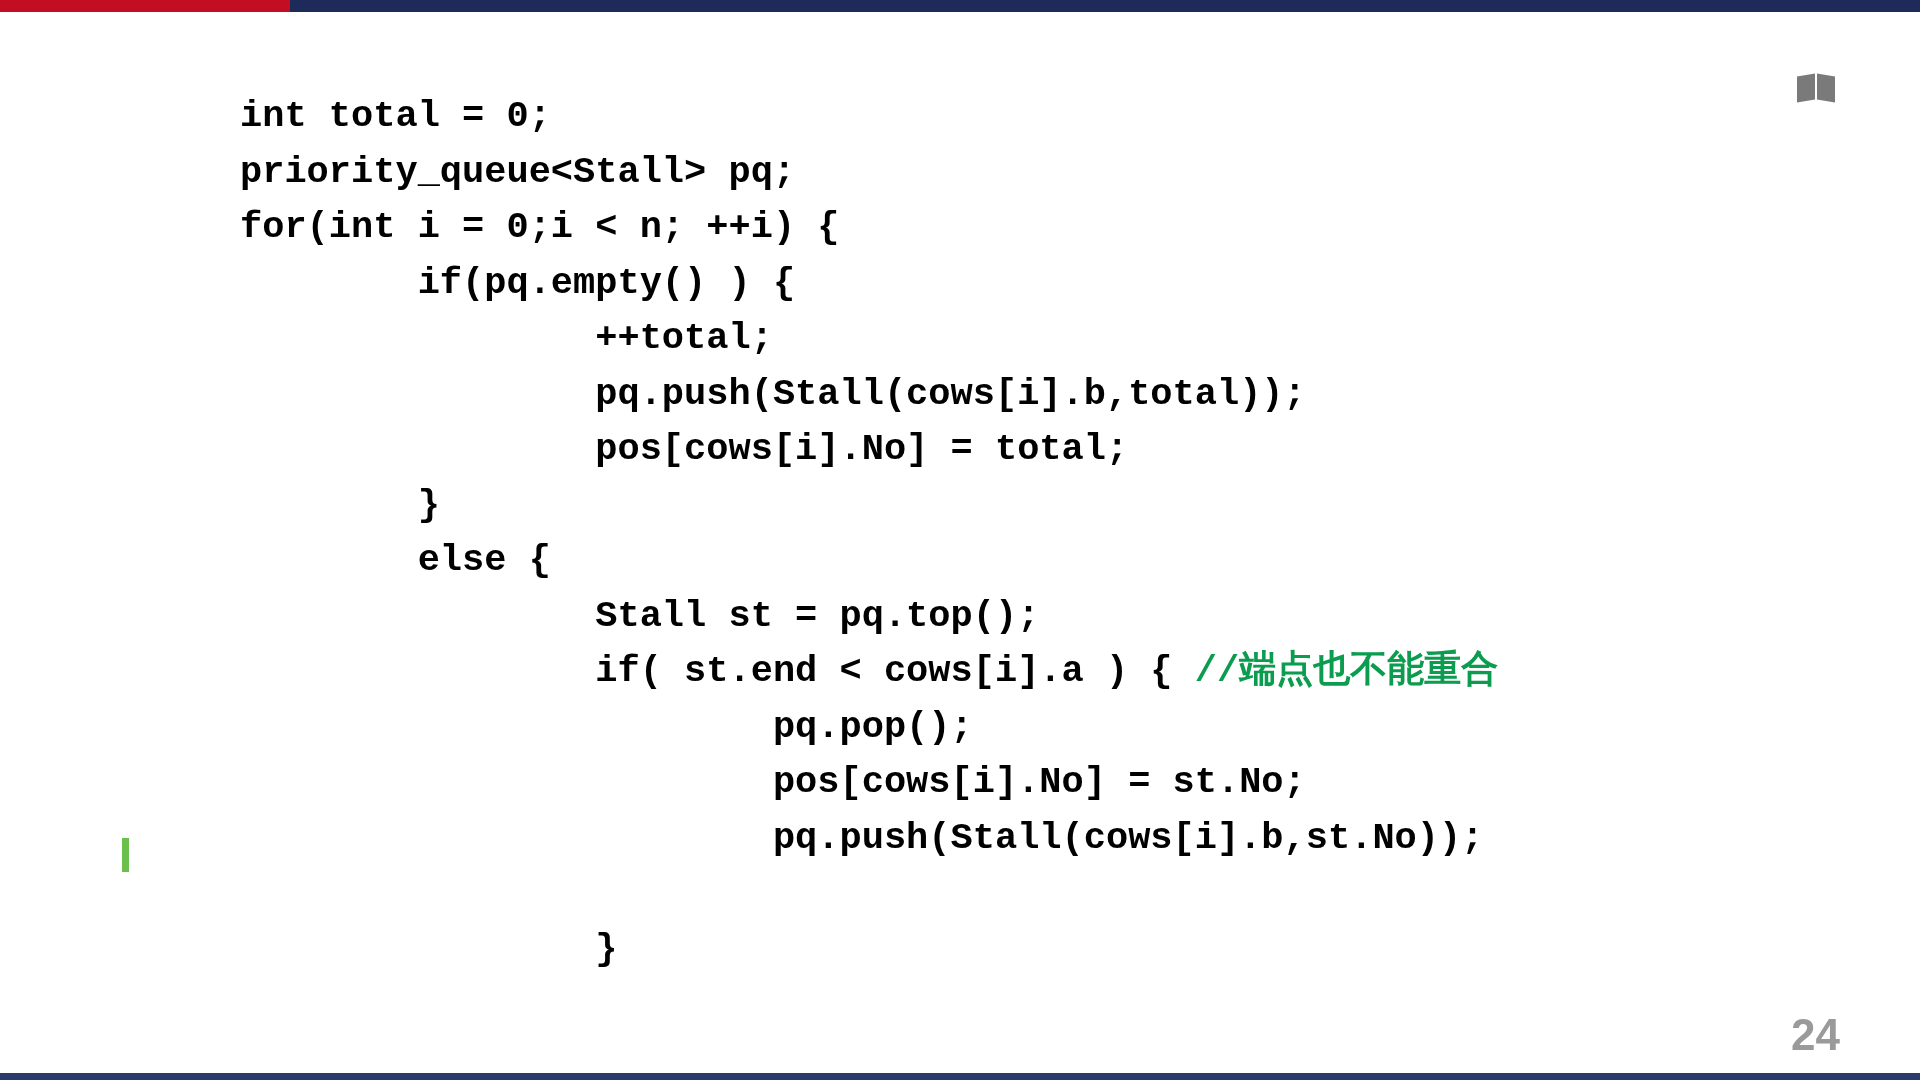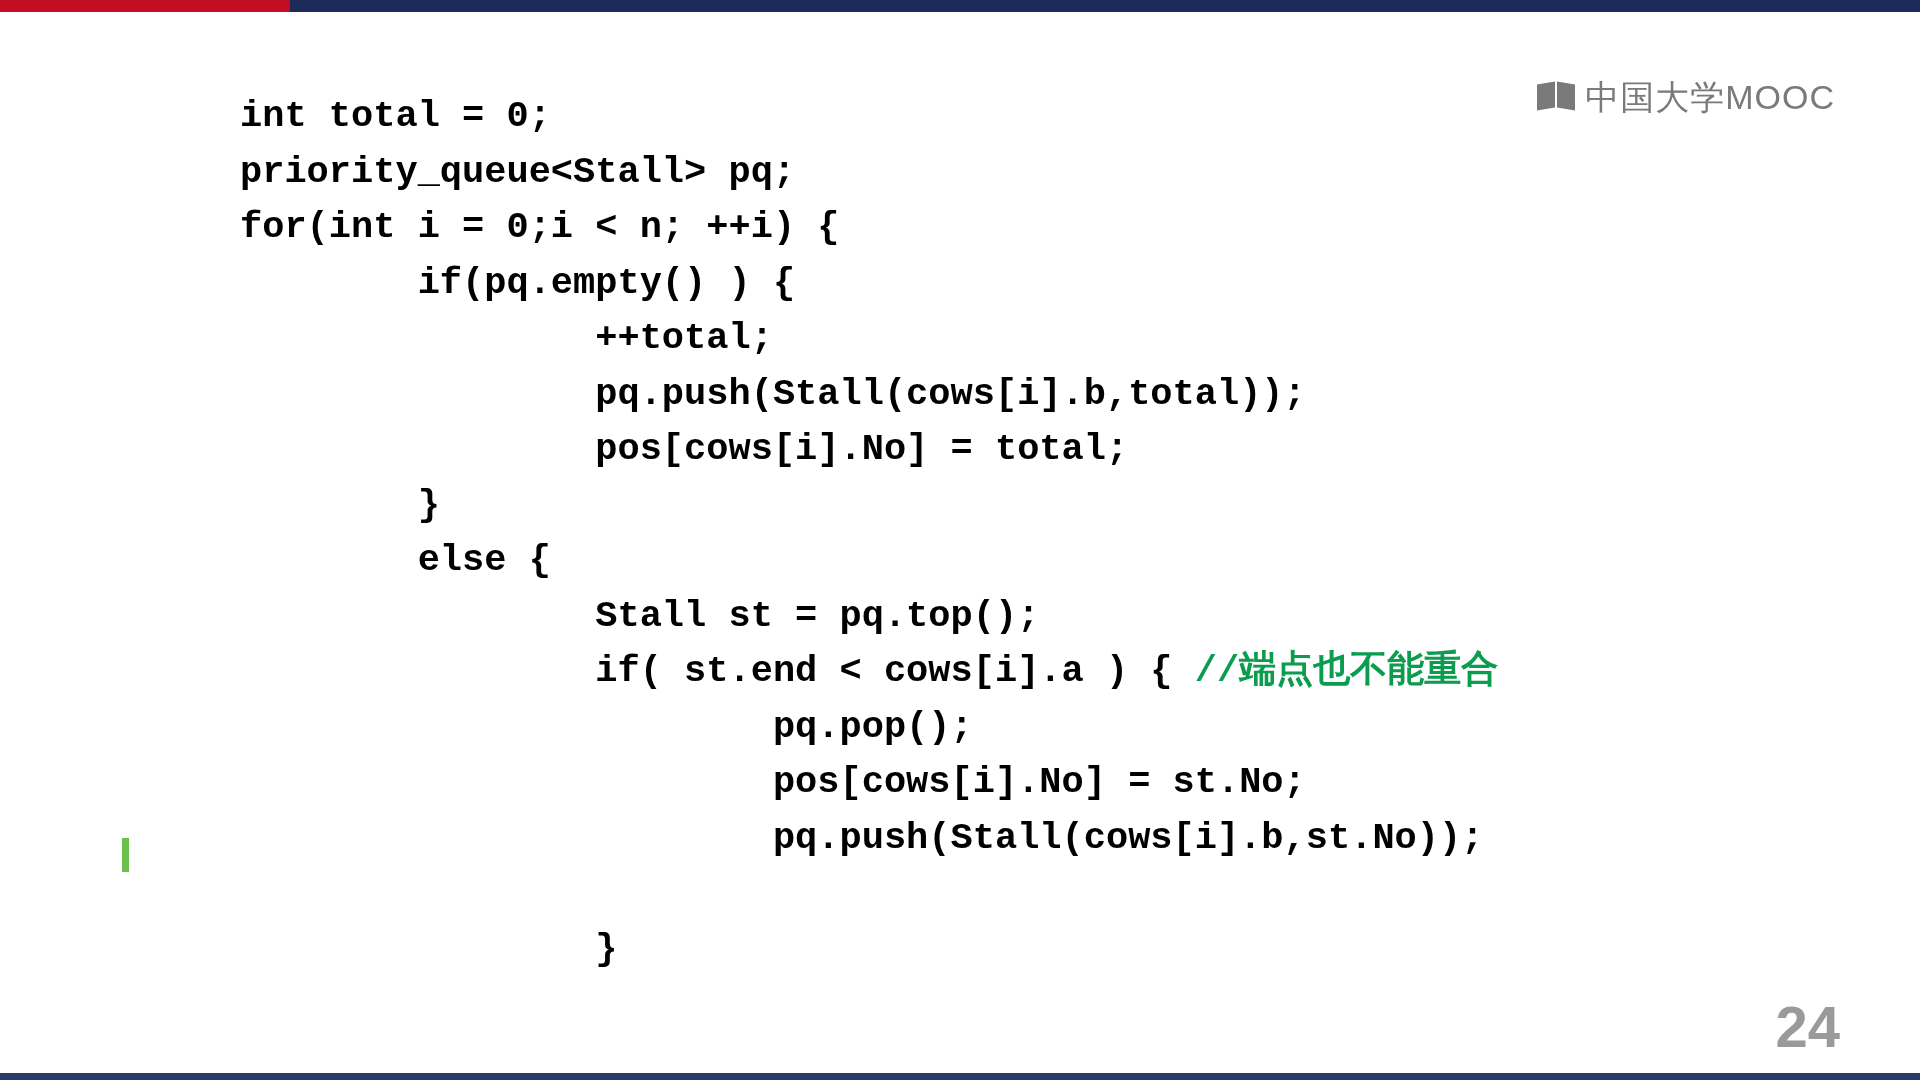--- a/index.html
+++ b/index.html
@@ -94,21 +94,21 @@
       top: 838px;
       width: 7px;
       height: 34px;
       background: #6bc04b;
     }
     .page-number {
       position: absolute;
       bottom: 20px;
       right: 80px;
       font-family: Arial, sans-serif;
-      font-size: 58px;
+      font-size: 44px;
       font-weight: bold;
       color: #9a9a9a;
     }
     .bottom-bar {
       position: absolute;
       bottom: 0;
       left: 0;
       width: 100%;
       height: 7px;
       background: #2a3a6a;
@@ -117,21 +117,20 @@
 </head>
 <body>
 
 <div class="top-bar">
   <div class="top-bar-red"></div>
   <div class="top-bar-navy"></div>
 </div>
 
 <div class="logo">
   <div class="logo-icon"></div>
-  <span class="logo-text">中国大学MOOC</span>
 </div>
 
 <div class="code-block"><span>int total = 0;</span>
 <span>priority_queue&lt;Stall&gt; pq;</span>
 <span>for(int i = 0;i &lt; n; ++i) {</span>
 <span>        if(pq.empty() ) {</span>
 <span>                ++total;</span>
 <span>                pq.push(Stall(cows[i].b,total));</span>
 <span>                pos[cows[i].No] = total;</span>
 <span>        }</span>

